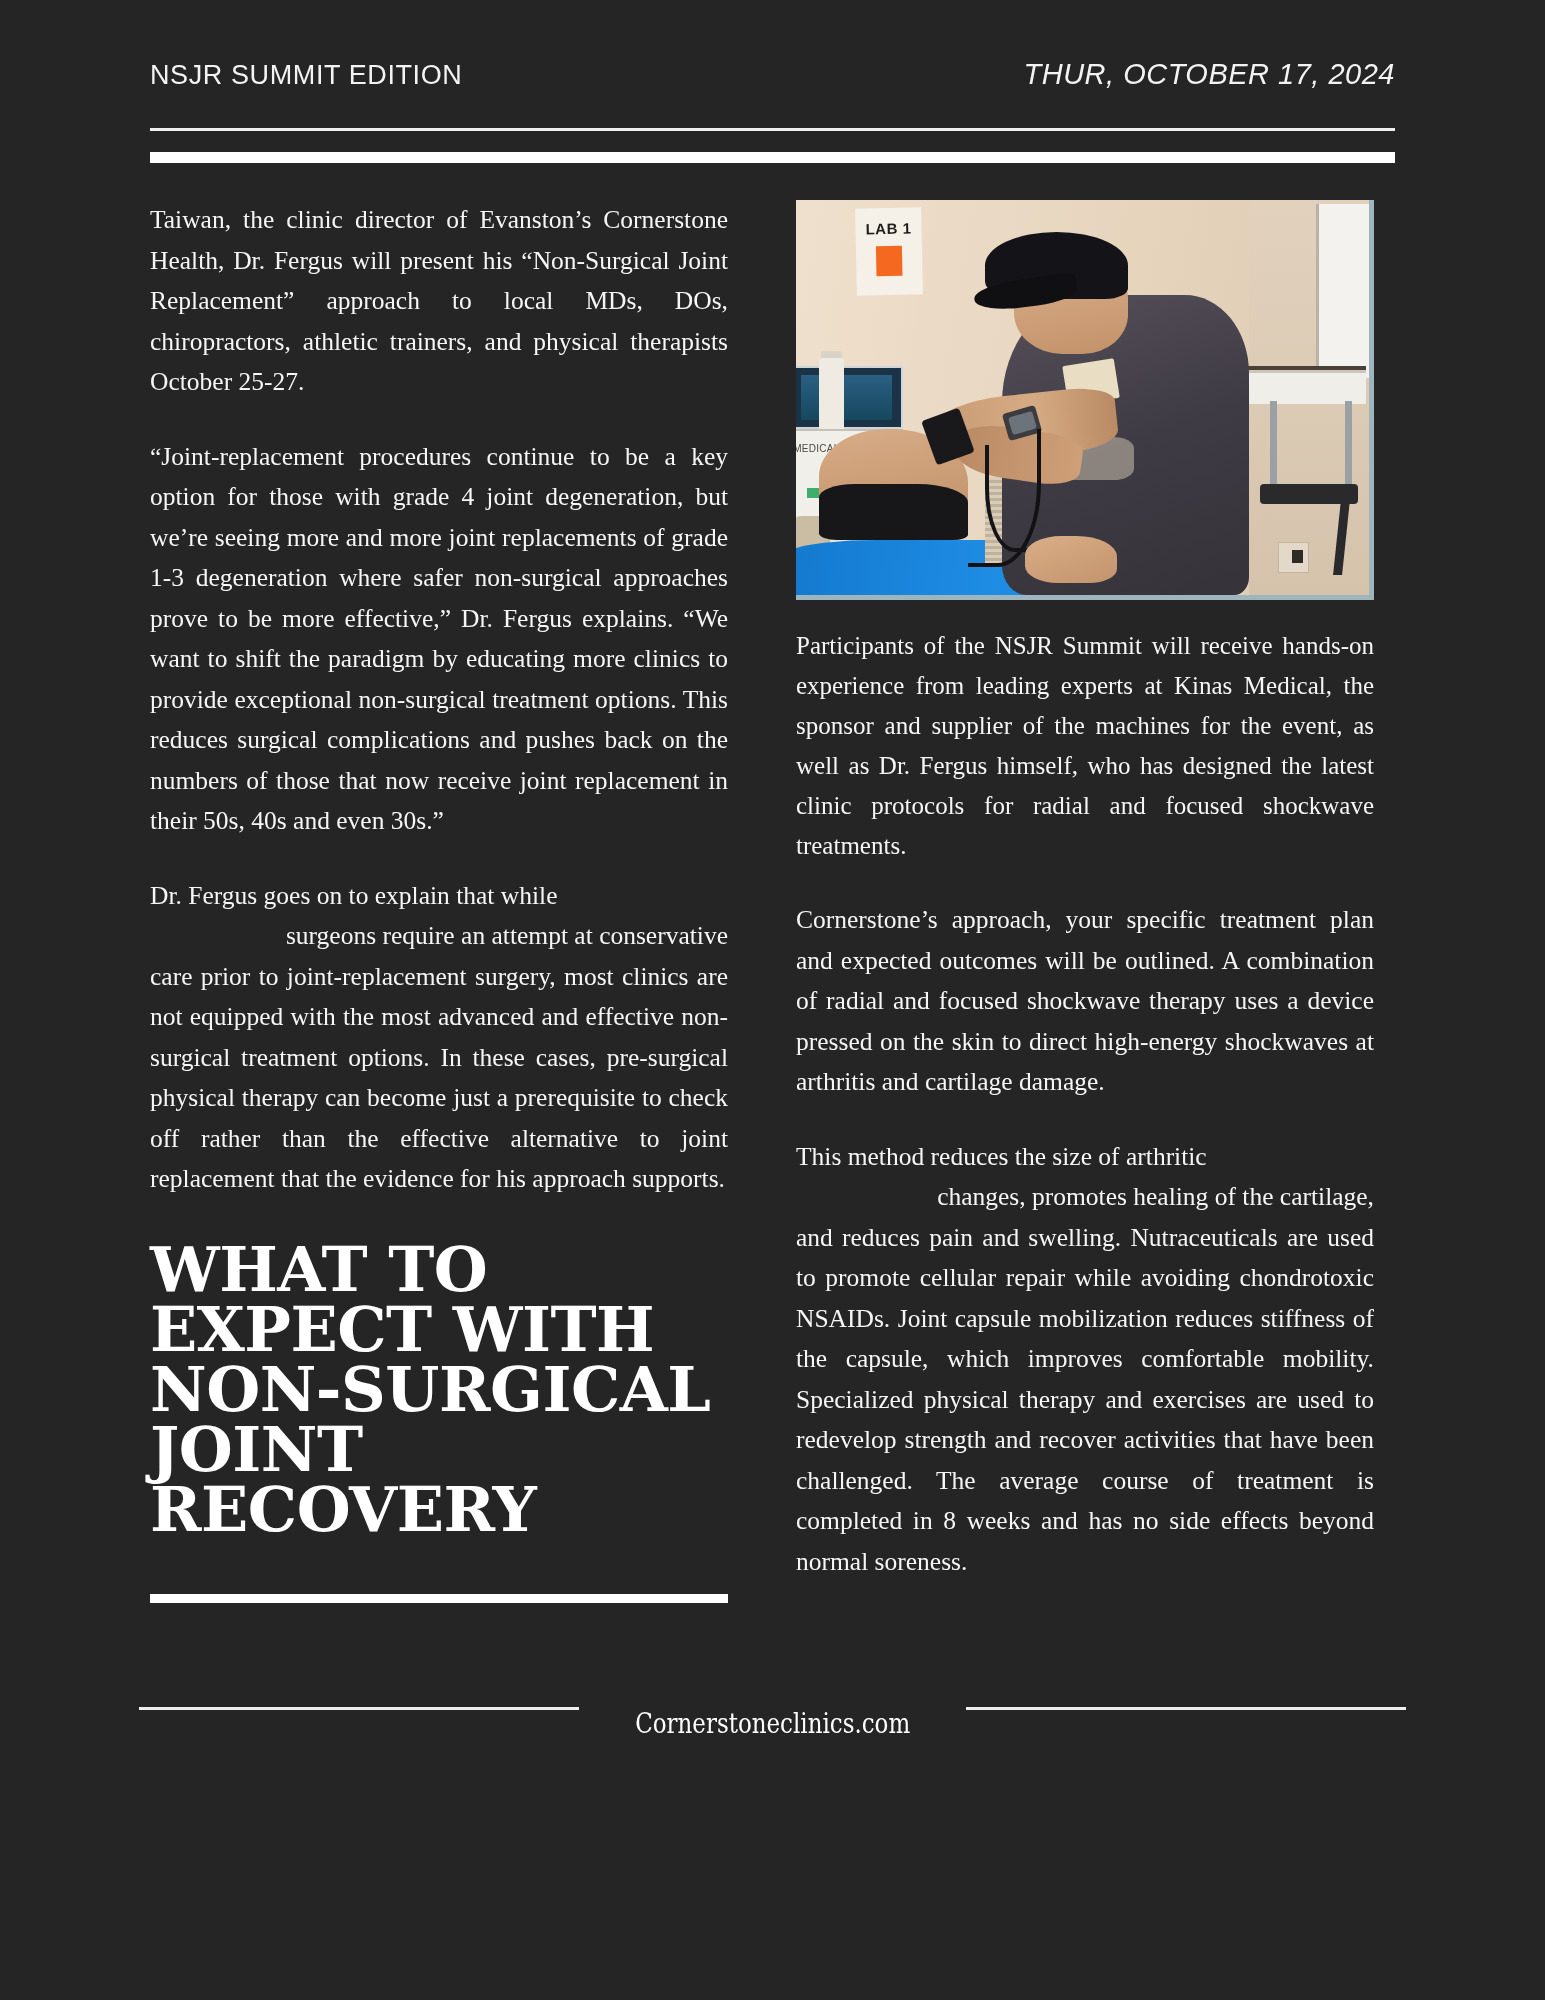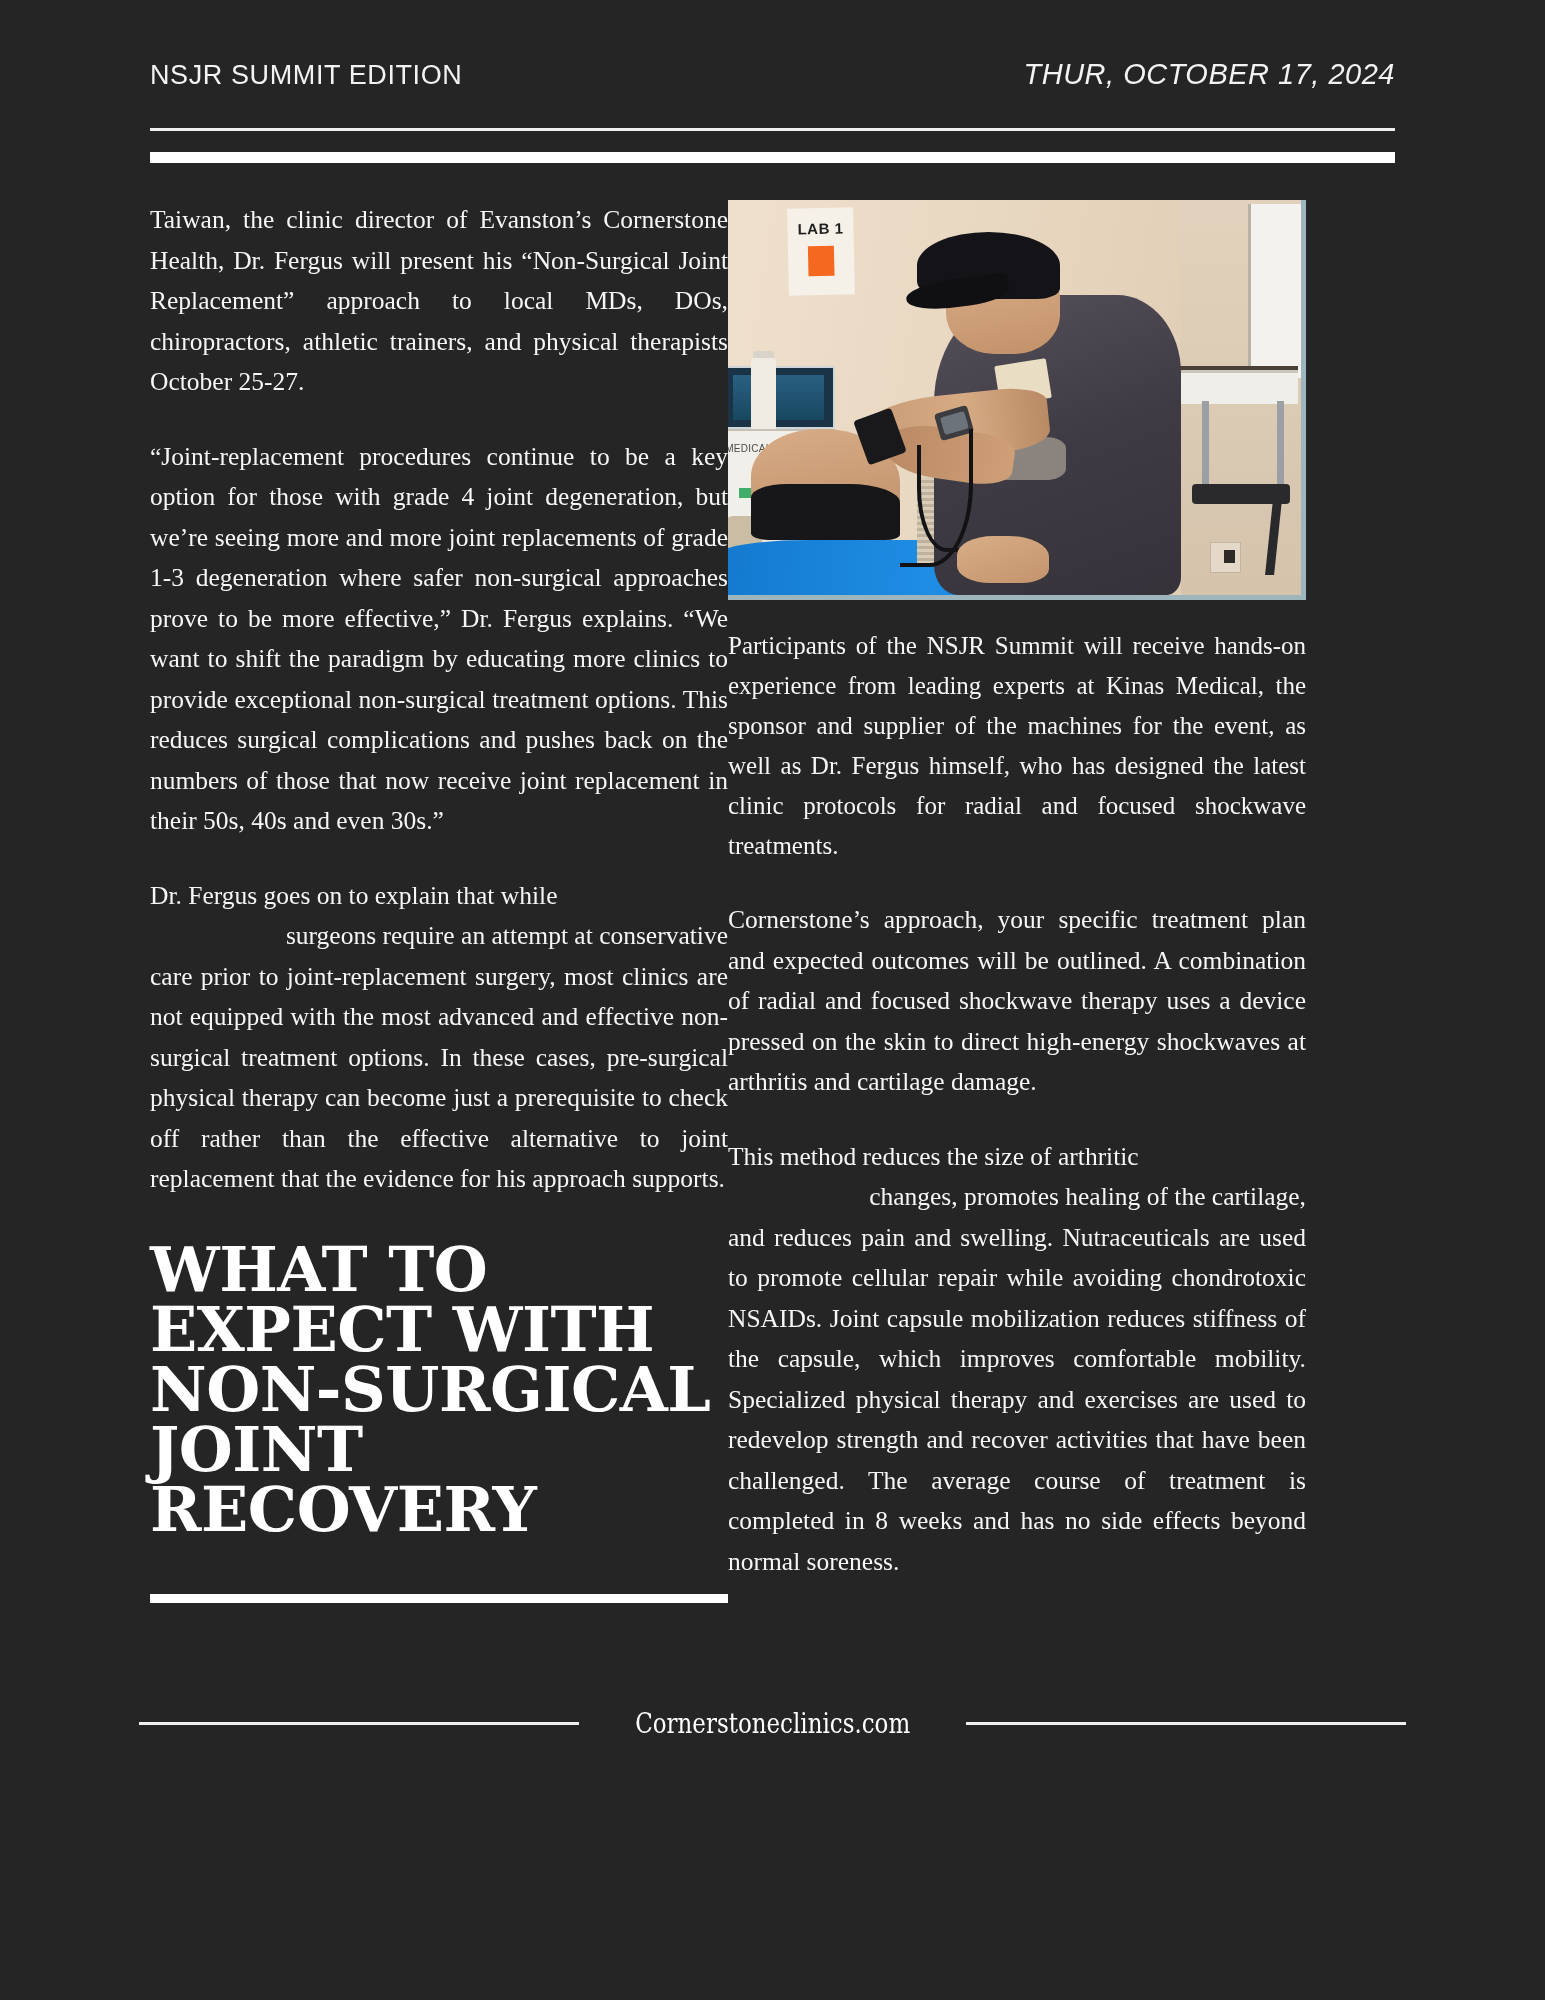--- a/index.html
+++ b/index.html
@@ -59,20 +59,21 @@
     background: #ffffff;
   }
 
   
   .columns {
     position: absolute;
     left: 150px;
     top: 200px;
     width: 1245px;
     display: flex;
+    gap: 68px;
   }
   .col {
     width: 578px;
   }
 
   p.body {
     margin: 0 0 34px 0;
     font-size: 25.5px;
     line-height: 40.5px;
     text-align: justify;
@@ -352,21 +353,20 @@
     color: #f6f6f6;
   }
 
   
   .footer {
     position: absolute;
     left: 0;
     bottom: 40px;
     width: 100%;
     display: flex;
-    align-items: center;
     justify-content: center;
     gap: 26px;
   }
   .footer-rule {
     height: 3px;
     background: #efefef;
     width: 440px;
   }
   .footer-text {
     font-family: "DejaVu Serif", "Liberation Serif", serif;

